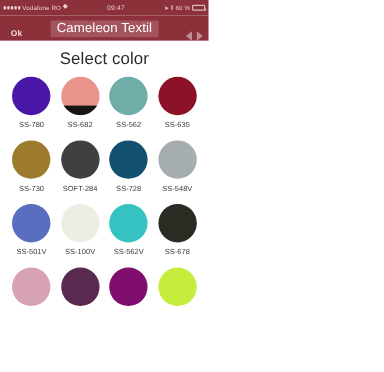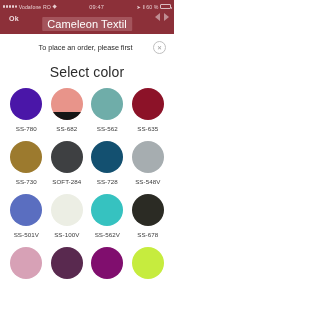--- a/index.html
+++ b/index.html
@@ -97,21 +97,21 @@
     background: #e7cdd0;
     border-radius: 0.5px;
   }
 
   
   .nav-bar {
     position: relative;
     height: 21px;
     background: #8c3039;
     display: flex;
-    align-items: flex-start;
+    align-items: flex-end;
     justify-content: space-between;
     padding: 0 5px;
     box-sizing: border-box;
   }
   .nav-left-btn {
     color: #f0dcdf;
     font-size: 7px;
     font-weight: bold;
     padding: 2px 4px;
     letter-spacing: 0.2px;
@@ -254,24 +254,20 @@
     <div class="nav-left-btn">Ok</div>
     <div class="nav-title" style="background: rgb(164, 84, 92);">Cameleon Textil</div>
     <div class="nav-arrows">
       <span class="arrow arrow-left"></span>
       <span class="arrow arrow-right"></span>
     </div>
   </div>
 
   <div class="content">
 
-    <div class="order-row">
-      <div class="order-text">To place an order, please first</div>
-      <div class="circle-btn">✕</div>
-    </div>
 
     <div class="section-title">Select color</div>
 
     <div class="grid">
       <div class="swatch-cell">
         <div class="swatch" style="background: rgb(74, 22, 168);"></div>
         <div class="swatch-label">SS-780</div>
       </div>
       <div class="swatch-cell">
         <div class="swatch swatch-partial" style="background: rgb(232, 148, 138);"></div>

